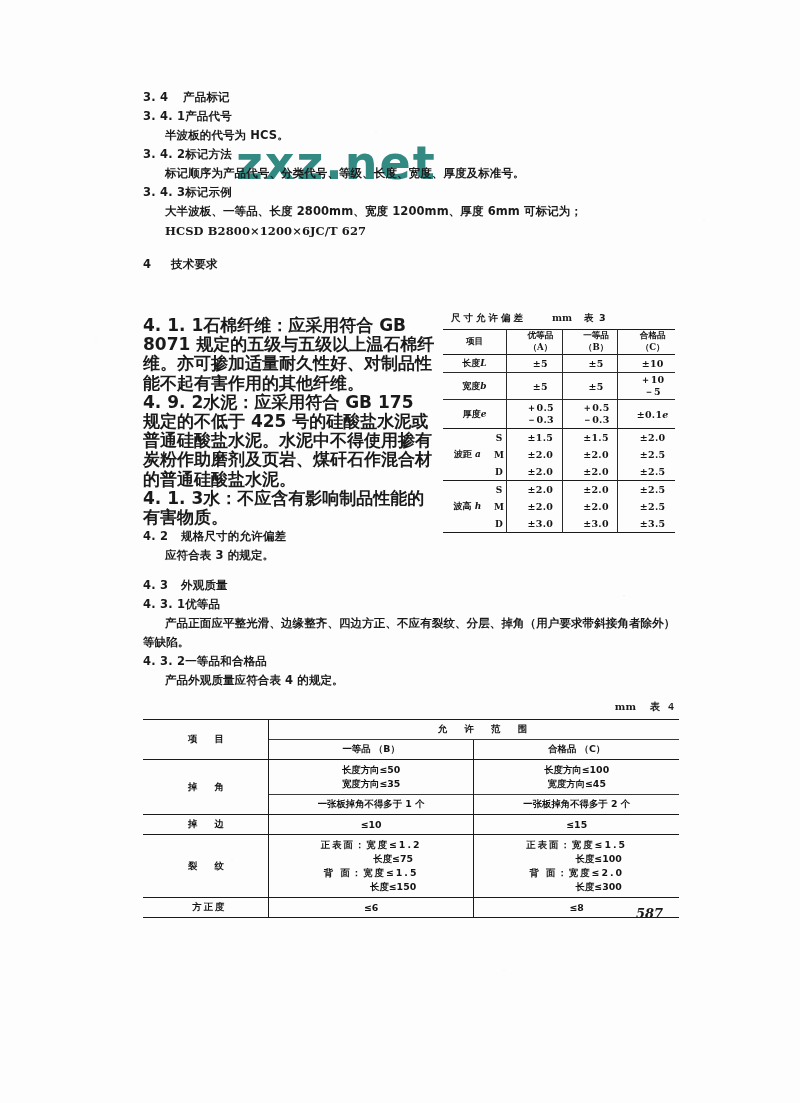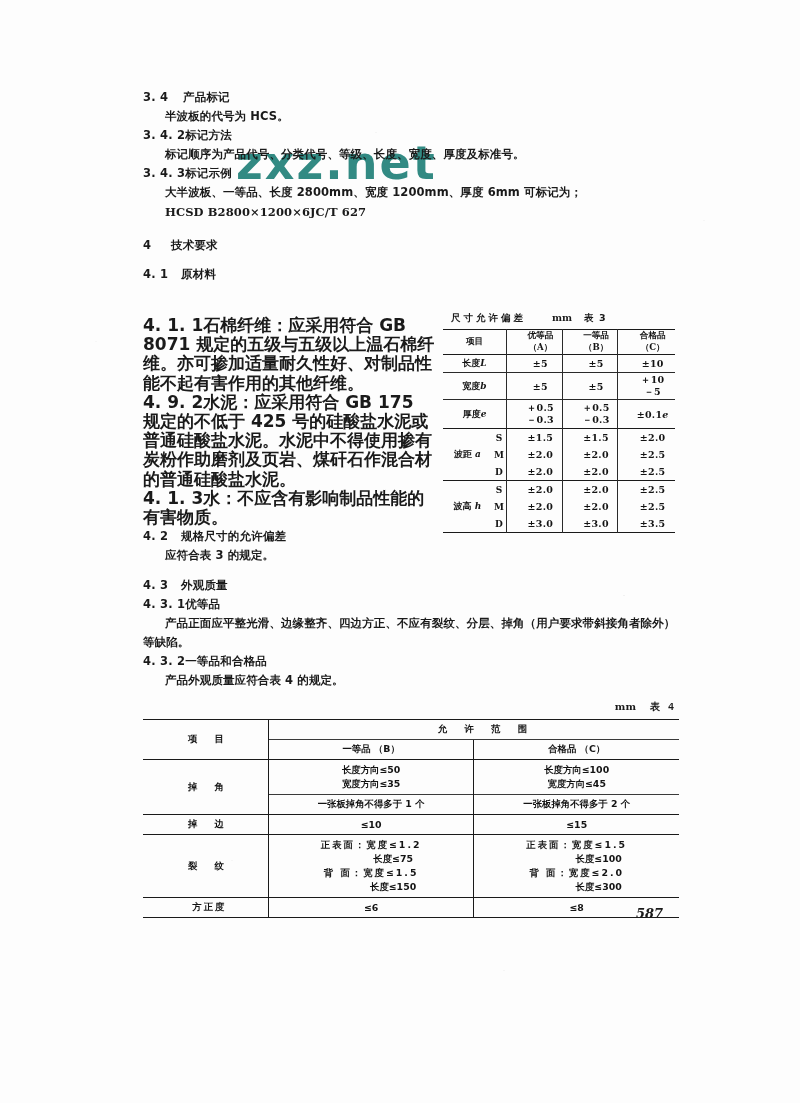--- a/index.html
+++ b/index.html
@@ -217,40 +217,40 @@
 <div id="page">
 
   <div id="watermark">zxz.net</div>
 
   <div id="content">
 
     <div class="hd blk">
       <span class="num">3. 4</span><span>产品标记</span>
     </div>
 
+    <div class="hd blk">
+      <span class="num">3. 4. 1</span><span>产品代号</span>
+    </div>
     <div class="para ind2 blk">半波板的代号为 HCS。</div>
 
     <div class="hd blk">
       <span class="num">3. 4. 2</span><span>标记方法</span>
     </div>
     <div class="para ind2 blk">标记顺序为产品代号、分类代号、等级、长度、宽度、厚度及标准号。</div>
 
     <div class="hd blk">
       <span class="num">3. 4. 3</span><span>标记示例</span>
     </div>
     <div class="para ind2 blk">大半波板、一等品、长度 2800mm、宽度 1200mm、厚度 6mm 可标记为；</div>
     <div class="para ind2 blk" style="font-family:'DejaVu Serif','Liberation Serif',serif;">HCSD B2800×1200×6JC/T 627</div>
 
     <div class="hd blk" style="margin-top:14px;">
       <span class="num w4">4</span><span style="margin-left:14px;">技术要求</span>
     </div>
 
-    <div class="hd blk" style="margin-top:10px;">
-      <span class="num w2">4. 1</span><span style="margin-left:12px;">原材料</span>
-    </div>
   </div>
 
   <div id="leftcol">
 
     <div class="runline blk">
       <span class="num">4. 1. 1</span><span>石棉纤维：应采用符合 GB 8071 规定的五级与五级以上温石棉纤维。亦可掺加适量耐久性好、对制品性能不起有害作用的其他纤维。</span>
     </div>
 
     <div class="runline blk">
       <span class="num">4. 9. 2</span><span>水泥：应采用符合 GB 175 规定的不低于 425 号的硅酸盐水泥或普通硅酸盐水泥。水泥中不得使用掺有炭粉作助磨剂及页岩、煤矸石作混合材的普通硅酸盐水泥。</span>

